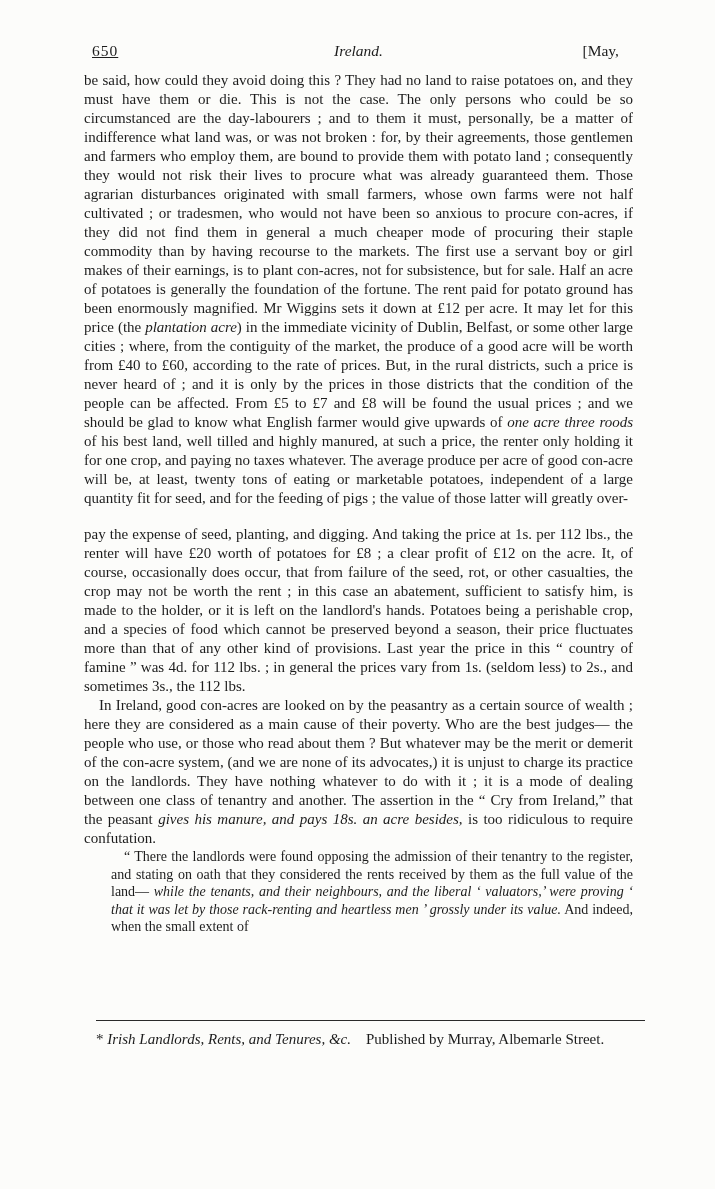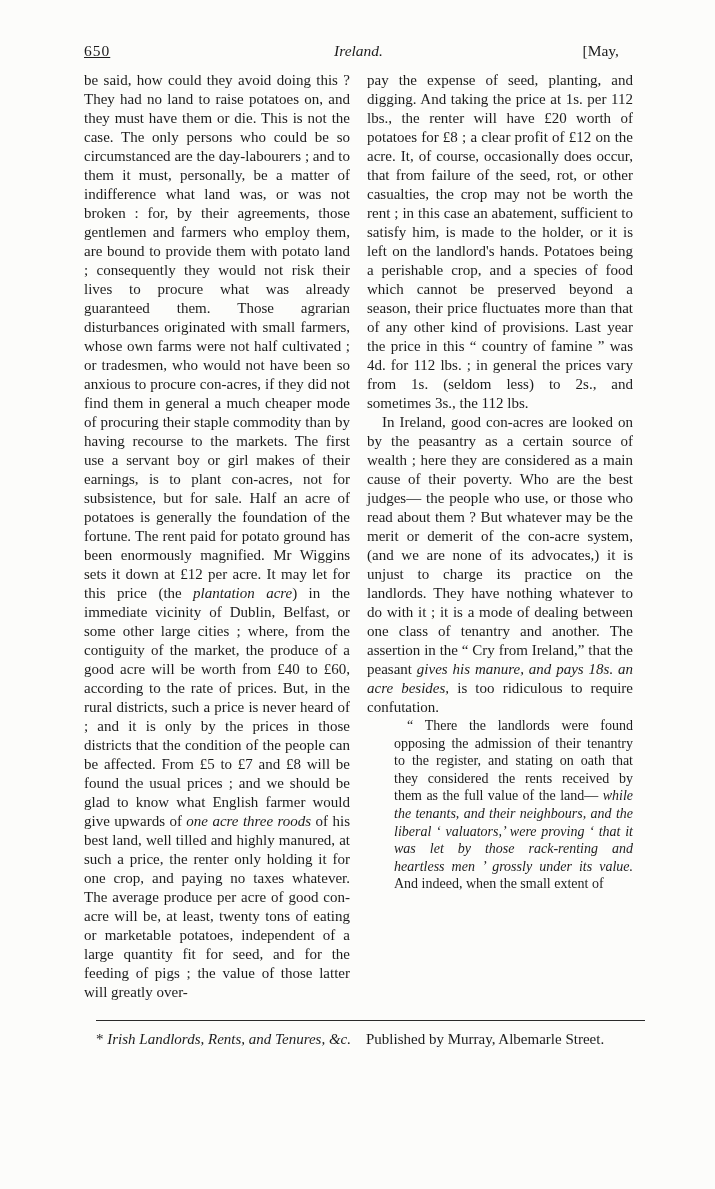--- a/index.html
+++ b/index.html
@@ -17,27 +17,28 @@
     position: absolute;
     left: 84px;
     top: 26px;
     width: 549px;
   }
   .header {
     position: relative;
     height: 22px;
     font-size: 15.5px;
   }
-  .page-num { position: absolute; left: 0; top: 0; letter-spacing: 1px; text-decoration: underline; }
+  .page-num { position: absolute; left: 8px; top: 0; letter-spacing: 1px; text-decoration: underline; }
   .running-title { text-align: center; font-style: italic; margin-top: 16px; }
   .issue-label { position: absolute; right: 14px; top: 0; }
   .cols {
     display: flex;
     gap: 17px;
     margin-top: 7px;
+    flex-direction: column;
   }
   .col {
     flex: 1 1 0;
     min-width: 0;
     font-size: 15px;
     line-height: 19px;
     text-align: justify;
   }
   .para { margin: 0; }
   .para.indent { text-indent: 15px; }

